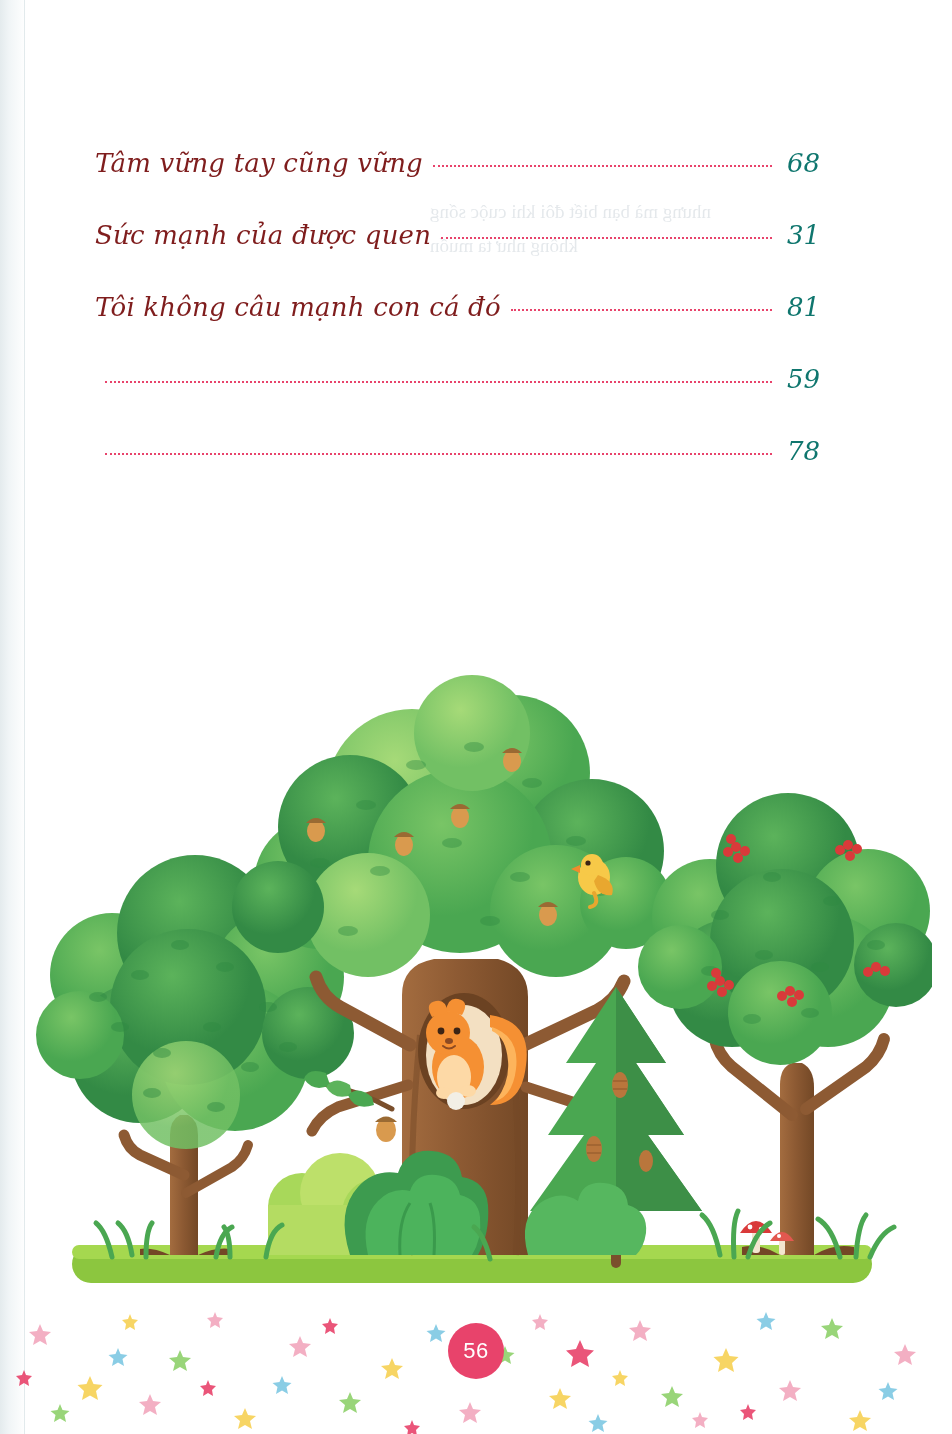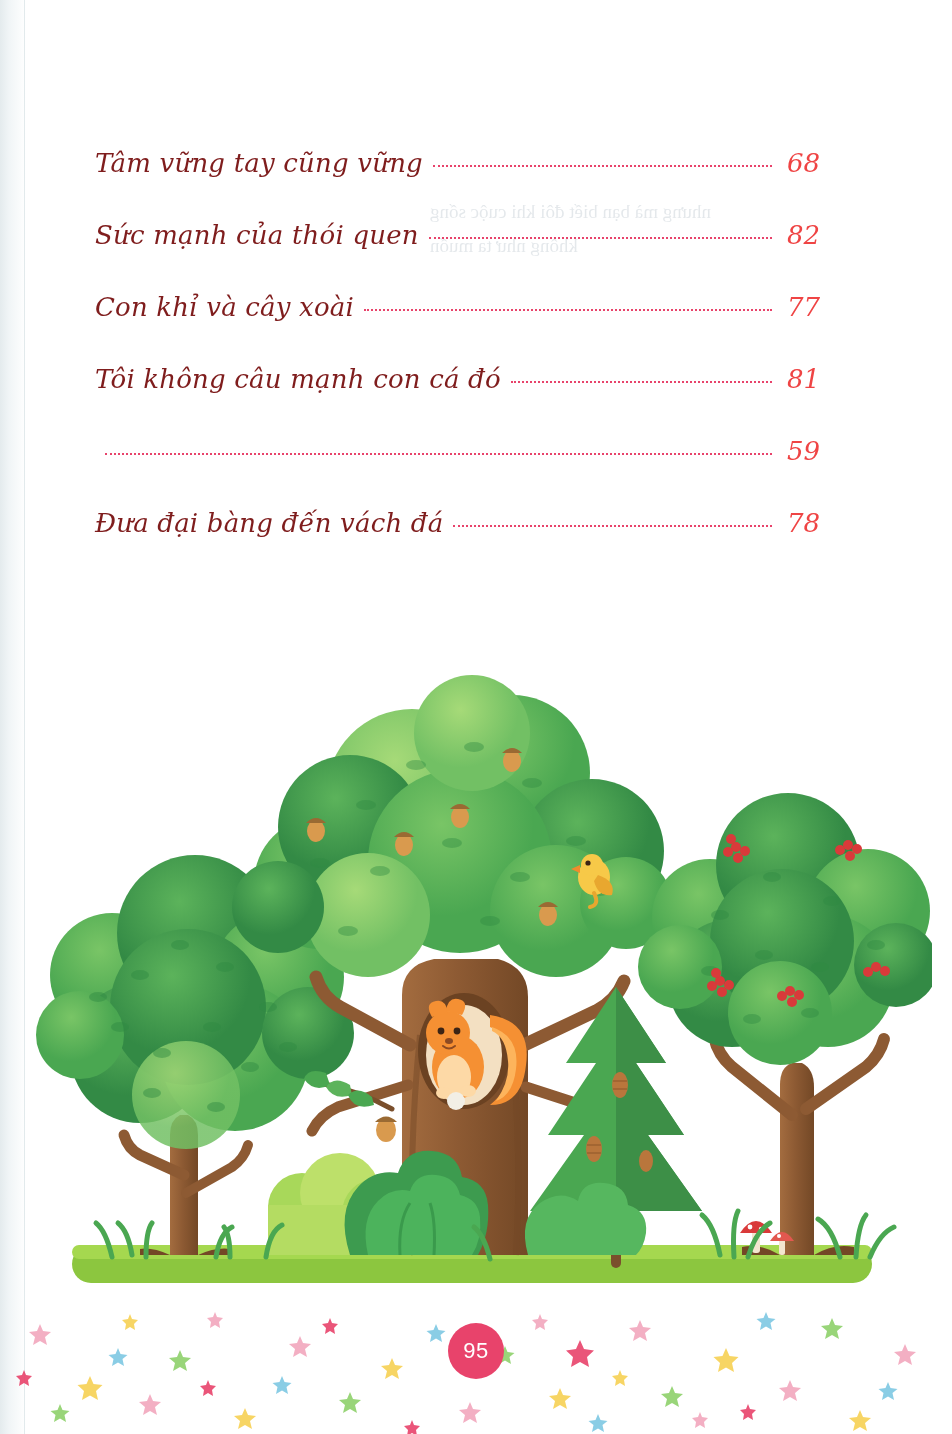--- a/index.html
+++ b/index.html
@@ -84,21 +84,21 @@
     position: relative;
     top: -5px;
     border-bottom: 2px dotted #e8436b;
     height: 1px;
     min-width: 20px;
   }
   .toc-page {
     font-family: "DejaVu Serif", "Liberation Serif", serif;
     font-style: italic;
     font-size: 26px;
-    color: #ef4444;
+    color: #0f766e;
     min-width: 42px;
     text-align: right;
   }
 
   
   #illus {
     position: absolute;
     left: 20px;
     top: 615px;
     width: 912px;
@@ -150,44 +150,38 @@
 
   <div id="toc">
 
     <div class="toc-row">
       <span class="toc-title">Tâm vững tay cũng vững</span>
       <span class="toc-dots"></span>
       <span class="toc-page">68</span>
     </div>
 
     <div class="toc-row">
-      <span class="toc-title">Sức mạnh của thói quen</span>
+      <span class="toc-title">Sức mạnh của được quen</span>
       <span class="toc-dots"></span>
-      <span class="toc-page">82</span>
+      <span class="toc-page">31</span>
     </div>
 
-    <div class="toc-row">
-      <span class="toc-title">Con khỉ và cây xoài</span>
-      <span class="toc-dots"></span>
-      <span class="toc-page">77</span>
-    </div>
 
     <div class="toc-row">
       <span class="toc-title">Tôi không câu mạnh con cá đó</span>
       <span class="toc-dots"></span>
       <span class="toc-page">81</span>
     </div>
 
     <div class="toc-row">
       <span class="toc-dots"></span>
       <span class="toc-page">59</span>
     </div>
 
     <div class="toc-row">
-      <span class="toc-title">Đưa đại bàng đến vách đá</span>
       <span class="toc-dots"></span>
       <span class="toc-page">78</span>
     </div>
 
   </div>
 
   <div id="illus">
     <svg viewBox="0 0 912 700" width="912" height="700" xmlns="http://www.w3.org/2000/svg">
       <defs>
 
@@ -546,15 +540,15 @@
           <path d="M208 96 l2 5 l6 1 l-4 4 l1 6 l-5 -3 l-5 3 l1 -6 l-4 -4 l6 -1 z"></path>
           <path d="M580 56 l4 9 l10 1.5 l-7 6.5 l2 10 l-9 -5 l-9 5 l2 -10 l-7 -6.5 l10 -1.5 z"></path>
           <path d="M748 120 l2 5 l6 1 l-4 4 l1 6 l-5 -3 l-5 3 l1 -6 l-4 -4 l6 -1 z"></path>
           <path d="M24 86 l2 5 l6 1 l-4 4 l1 6 l-5 -3 l-5 3 l1 -6 l-4 -4 l6 -1 z"></path>
           <path d="M412 136 l2 5 l6 1 l-4 4 l1 6 l-5 -3 l-5 3 l1 -6 l-4 -4 l6 -1 z"></path>
         </g>
       </g>
     </svg>
   </div>
 
-  <div id="pagenum">95</div>
+  <div id="pagenum">56</div>
 
 </div>
 
 </body></html>

